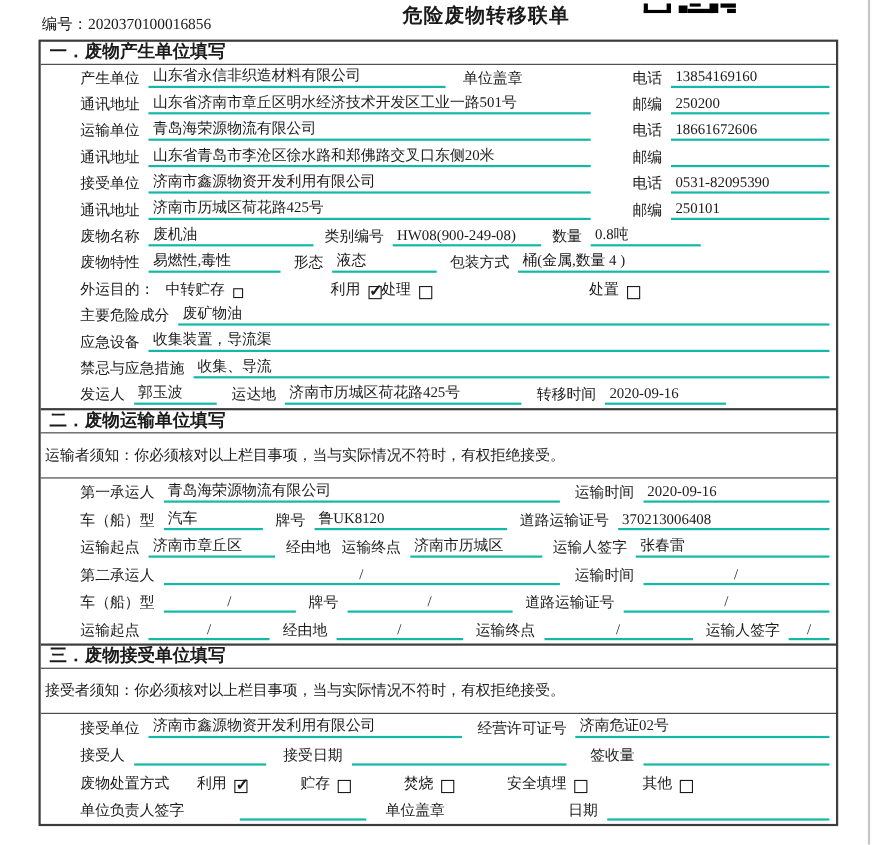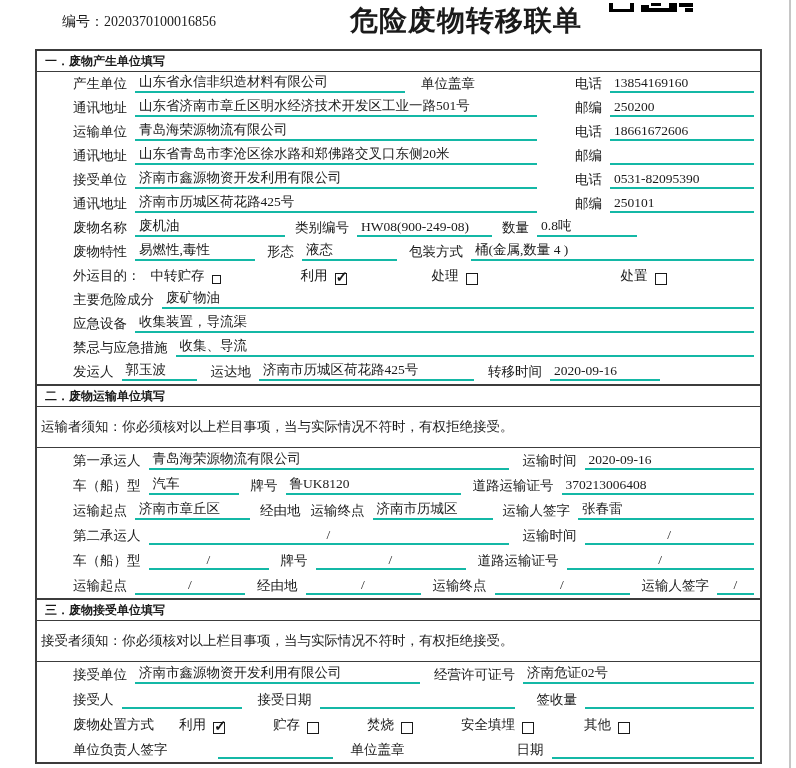--- a/index.html
+++ b/index.html
@@ -2,31 +2,31 @@
 <html><head>
 <meta charset="utf-8">
 <style>
   html,body{margin:0;padding:0;}
   body{
     width:796px;height:768px;overflow:hidden;background:#ffffff;
     font-family:"Liberation Serif","DejaVu Serif",serif;
     color:#1a1a1a;font-size:13.5px;position:relative;
   }
   
-  .hdr{position:relative;height:49px;margin-left:24px;}
+  .hdr{position:relative;height:36px;}
   .doc-no{position:absolute;left:38px;top:13px;font-size:14px;}
   .doc-title{position:absolute;left:442px;top:2px;transform:translateX(-50%);
-    font-size:28px;font-weight:bold;letter-spacing:1px;white-space:nowrap;}
+    font-size:18px;font-weight:bold;letter-spacing:1px;white-space:nowrap;}
   .qr-frag{position:absolute;left:585px;top:0;width:85px;height:9px;}
   .scroll-line{position:absolute;left:789px;top:0;width:2px;height:768px;background:#c6c6c6;}
   
   .form{margin-left:35px;width:723px;border:2px solid #3c3c3c;background:#fff;}
   .section{border-top:2px solid #3c3c3c;}
   .section:first-child{border-top:none;}
-  .sec-title{height:20px;line-height:20px;font-weight:bold;font-size:12px;
+  .sec-title{height:20px;line-height:20px;font-weight:bold;font-size:16px;
     padding-left:8px;border-bottom:1.5px solid #3c3c3c;}
   .notice{height:40px;display:flex;align-items:center;padding-left:4px;
     border-bottom:1.5px solid #3c3c3c;}
   .row{display:flex;align-items:flex-end;padding:0 6px 3px 8px;box-sizing:border-box;}
   .r24{height:24px;} .r25{height:25px;}
   .lbl{white-space:nowrap;flex:none;margin-left:28px;}
   .fv{border-bottom:2px solid #14b8a6;margin-left:8px;padding:0 4px;
       white-space:nowrap;box-sizing:border-box;flex:none;}
   .fv.grow{flex:1 1 auto;}
   .fv.ctr{text-align:center;}
@@ -147,21 +147,21 @@
     <div class="row r24">
       <span class="lbl">外运目的：</span>
       <span class="opt" style="margin-left:10px">
           <span>中转贮存</span>
           <span class="cb small"></span>
         </span>
       <span class="opt" style="margin-left:80px">
           <span>利用</span>
           <span class="cb checked"></span>
         </span>
-      <span class="opt" style="margin-left:85px">
+      <span class="opt" style="">
           <span>处理</span>
           <span class="cb"></span>
         </span>
       <span class="opt" style="margin-left:143px">
           <span>处置</span>
           <span class="cb"></span>
         </span>
     </div>
 
     <div class="row r24">

